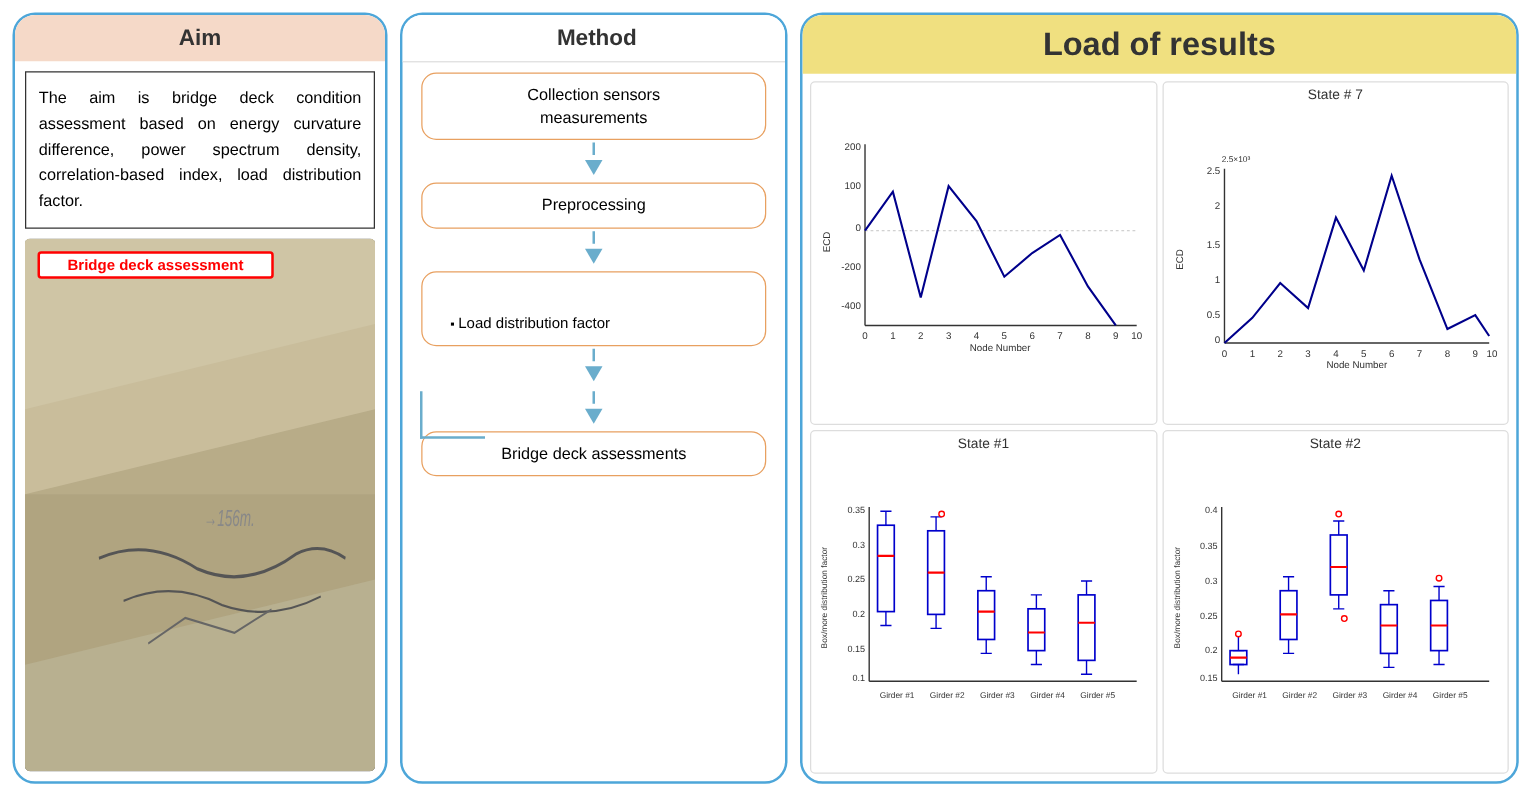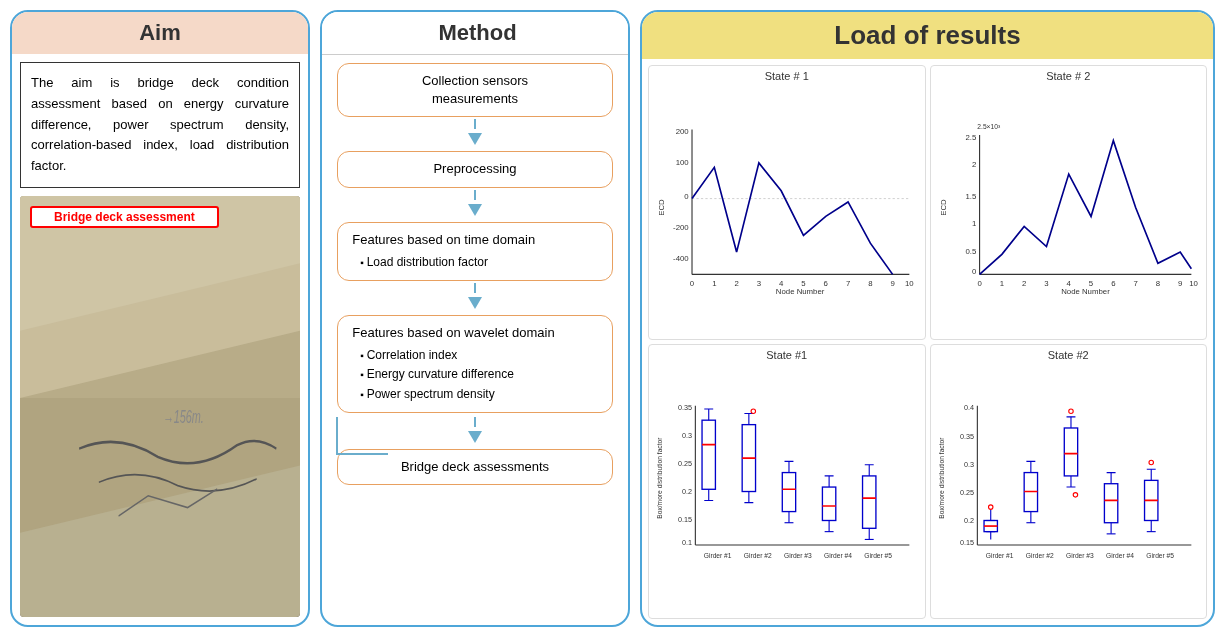--- a/index.html
+++ b/index.html
@@ -23,21 +23,21 @@
     .panel {
       border-radius: 18px;
       border: 2px solid #4da6d9;
       display: flex;
       flex-direction: column;
       overflow: hidden;
     }
 
     .panel-header {
       text-align: center;
-      font-size: 22px;
+      font-size: 18px;
       font-weight: bold;
       padding: 8px 10px;
       border-radius: 12px 12px 0 0;
     }
 
     .aim-panel {
       width: 300px;
       flex-shrink: 0;
     }
     .aim-panel .panel-header {
@@ -138,20 +138,21 @@
 
     .method-box .box-title {
       font-size: 13px;
       font-weight: normal;
       margin-bottom: 4px;
     }
 
     .method-box ul {
       list-style: none;
       padding-left: 8px;
+      margin-top: 23px;
     }
 
     .method-box ul li::before {
       content: "▪ ";
       font-size: 10px;
     }
 
     .method-box ul li {
       font-size: 12px;
       line-height: 1.6;
@@ -270,39 +271,30 @@
       <div class="method-box">
         <span>Preprocessing</span>
       </div>
 
       <div class="arrow-container">
         <div class="arrow-line"></div>
         <div class="arrow-down"></div>
       </div>
 
       <div class="method-box features-box">
-        <div class="box-title">Features based on time domain</div>
         <ul>
           <li>Load distribution factor</li>
         </ul>
       </div>
 
       <div class="arrow-container">
         <div class="arrow-line"></div>
         <div class="arrow-down"></div>
       </div>
 
-      <div class="method-box features-box">
-        <div class="box-title">Features based on wavelet domain</div>
-        <ul>
-          <li>Correlation index</li>
-          <li>Energy curvature difference</li>
-          <li>Power spectrum density</li>
-        </ul>
-      </div>
 
       <div style="position:relative; width:100%; display:flex; align-items:flex-end; margin-top:2px;">
 
         <div style="position:absolute; left:14px; top:0; width:2px; height:38px; background:#6aadcc;"></div>
         <div style="position:absolute; left:14px; top:36px; width:52px; height:2px; background:#6aadcc;"></div>
 
         <div class="arrow-container" style="flex:1; margin-left:0;">
           <div class="arrow-line"></div>
           <div class="arrow-down"></div>
         </div>
@@ -313,21 +305,20 @@
       </div>
 
     </div>
   </div>
 
   <div class="panel results-panel">
     <div class="panel-header">Load of results</div>
     <div class="results-content">
 
       <div class="chart-cell">
-        <div class="chart-title">State # 1</div>
         <svg class="chart-svg" viewBox="0 0 240 160" preserveAspectRatio="xMidYMid meet">
 
           <line x1="35" y1="10" x2="35" y2="140" stroke="#333" stroke-width="1"></line>
           <line x1="35" y1="140" x2="230" y2="140" stroke="#333" stroke-width="1"></line>
 
           <text x="32" y="14" font-size="7" text-anchor="end" fill="#333">200</text>
           <text x="32" y="42" font-size="7" text-anchor="end" fill="#333">100</text>
           <text x="32" y="72" font-size="7" text-anchor="end" fill="#333">0</text>
           <text x="32" y="100" font-size="7" text-anchor="end" fill="#333">-200</text>
           <text x="32" y="128" font-size="7" text-anchor="end" fill="#333">-400</text>
@@ -347,21 +338,21 @@
           <text x="132" y="158" font-size="7" text-anchor="middle" fill="#333">Node Number</text>
           <text x="10" y="80" font-size="7" text-anchor="middle" fill="#333" transform="rotate(-90,10,80)">ECD</text>
 
           <line x1="35" y1="72" x2="230" y2="72" stroke="#aaa" stroke-width="0.5" stroke-dasharray="2,2"></line>
 
           <polyline points="35,72 55,44 75,120 95,40 115,65 135,105 155,88 175,75 195,112 215,140" fill="none" stroke="#00008b" stroke-width="1.5"></polyline>
         </svg>
       </div>
 
       <div class="chart-cell">
-        <div class="chart-title">State # 2</div>
+        <div class="chart-title">State # 7</div>
         <svg class="chart-svg" viewBox="0 0 240 160" preserveAspectRatio="xMidYMid meet">
 
           <text x="38" y="10" font-size="6" fill="#333">2.5×10³</text>
 
           <line x1="40" y1="15" x2="40" y2="140" stroke="#333" stroke-width="1"></line>
           <line x1="40" y1="140" x2="230" y2="140" stroke="#333" stroke-width="1"></line>
 
           <text x="37" y="19" font-size="7" text-anchor="end" fill="#333">2.5</text>
           <text x="37" y="44" font-size="7" text-anchor="end" fill="#333">2</text>
           <text x="37" y="72" font-size="7" text-anchor="end" fill="#333">1.5</text>

